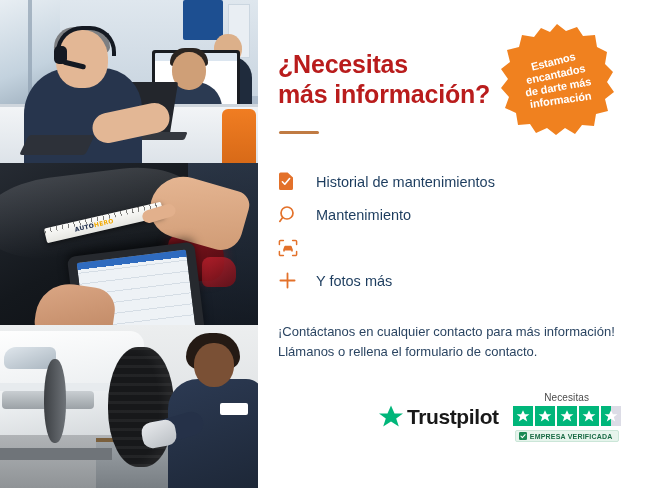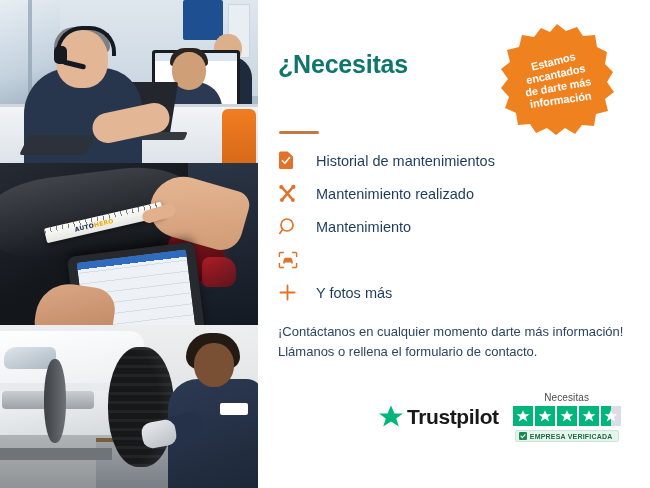--- a/index.html
+++ b/index.html
@@ -291,21 +291,21 @@
   
   .content {
     position: absolute;
     left: 258px; top: 0;
     width: 392px; height: 488px;
     background: #ffffff;
   }
   .headline {
     position:absolute; left:20px; top:50px; width:240px;
     font-size: 25px; line-height: 1.18; font-weight: bold;
-    color:#0f766e; letter-spacing:-.2px;
+    color:#b91c1c; letter-spacing:-.2px;
   }
   .rule {
     position:absolute; left:21px; top:131px; width:40px; height:3px;
     background:#c07b43; border-radius:2px;
   }
 
   
   .badge {
     position:absolute; left:240px; top:22px; width:118px; height:118px;
   }
@@ -320,21 +320,21 @@
     color:#ffffff; font-weight:bold; font-size:11px; line-height:1.18;
     text-align:center; width:108px; letter-spacing:-.1px;
   }
   .badge-text span { display:block; }
   .badge-text .l1 { transform: rotate(-3deg); }
   .badge-text .l2 { transform: rotate(-1deg); }
   .badge-text .l3 { transform: rotate(1deg); }
   .badge-text .l4 { transform: rotate(3deg); }
 
   
-  .features { position:absolute; left:20px; top:144px; width:350px; }
+  .features { position:absolute; left:20px; top:165px; width:350px; }
   .feature {
     display:flex; align-items:center; height:33px;
   }
   .feature-icon {
     width:26px; min-width:26px; height:22px;
     display:flex; align-items:center; justify-content:flex-start;
   }
   .feature-label {
     font-size:14.5px; color:#1c3c5e; margin-left:12px;
   }
@@ -450,20 +450,21 @@
       <div class="mech-logo"></div>
       <div class="mech-arm"></div>
       <div class="glove"></div>
     </div>
   </div>
 
   <div class="content">
 
     <div class="headline">
       <div>¿Necesitas</div>
+      <div>más información?</div>
     </div>
     <div class="rule"></div>
 
     <div class="badge">
       <svg width="118" height="118" viewBox="0 0 118 118">
         <path fill="#f0811f" d="M59 2
           L68 9 L79 5 L85 14 L97 13 L99 25 L109 30 L107 42 L115 50 L109 60
           L116 70 L107 77 L110 89 L98 92 L96 104 L84 103 L77 112 L67 106
           L58 113 L49 106 L38 111 L32 102 L20 103 L18 91 L7 86 L11 75
           L3 66 L10 57 L3 47 L12 40 L9 28 L21 25 L24 13 L36 15 L43 6 L52 10 Z"></path>
@@ -489,33 +490,20 @@
       <div class="feature">
         <div class="feature-icon">
           <svg width="16" height="19" viewBox="0 0 16 19">
             <path fill="#e3712a" d="M1 2.2A1.6 1.6 0 0 1 2.6 .6H9.6L15 5.6V16.4A1.6 1.6 0 0 1 13.4 18H2.6A1.6 1.6 0 0 1 1 16.4Z"></path>
             <path d="M4.4 9.8 L6.8 12.2 L11.6 6.6" fill="none" stroke="#ffffff" stroke-width="1.6" stroke-linecap="round" stroke-linejoin="round"></path>
           </svg>
         </div>
         <div class="feature-label">Historial de mantenimientos</div>
       </div>
 
-      <div class="feature">
-        <div class="feature-icon">
-          <svg width="19" height="19" viewBox="0 0 19 19">
-            <path d="M3.4 2.6 L14.6 15.6" stroke="#e3712a" stroke-width="2.4" stroke-linecap="round"></path>
-            <path d="M15.2 2.6 L4.2 15.6" stroke="#e3712a" stroke-width="2.4" stroke-linecap="round"></path>
-            <circle cx="3.3" cy="3.1" r="2.1" fill="#e3712a"></circle>
-            <circle cx="15.4" cy="2.9" r="2.1" fill="#e3712a"></circle>
-            <circle cx="14.9" cy="16" r="1.9" fill="#e3712a"></circle>
-            <circle cx="3.9" cy="16" r="1.9" fill="#e3712a"></circle>
-          </svg>
-        </div>
-        <div class="feature-label">Mantenimiento realizado</div>
-      </div>
 
       <div class="feature">
         <div class="feature-icon">
           <svg width="19" height="19" viewBox="0 0 19 19">
             <circle cx="9" cy="8" r="6" fill="none" stroke="#e3712a" stroke-width="1.7"></circle>
             <path d="M4.6 12.6 L1.8 16.4" stroke="#e3712a" stroke-width="1.7" stroke-linecap="round"></path>
           </svg>
         </div>
         <div class="feature-label">Mantenimiento</div>
       </div>
@@ -536,21 +524,21 @@
         <div class="feature-icon">
           <svg width="19" height="19" viewBox="0 0 19 19">
             <path d="M9.5 2.4 V16.6 M2.4 9.5 H16.6" stroke="#e3712a" stroke-width="1.8" stroke-linecap="round"></path>
           </svg>
         </div>
         <div class="feature-label">Y fotos más</div>
       </div>
     </div>
 
     <div class="para">
-      <span>¡Contáctanos en cualquier momento darte más información!</span>
+      <span>¡Contáctanos en cualquier contacto para más información!</span>
       <span>Llámanos o rellena el formulario de contacto.</span>
     </div>
 
     <div class="trust">
       <div class="tp-logo">
         <svg width="26" height="26" viewBox="0 0 26 26">
           <path fill="#00b67a" d="M13 1.6 L16.5 9.4 L25 9.4 L18.2 14.4 L20.8 22.4 L13 17.6 L5.2 22.4 L7.8 14.4 L1 9.4 L9.5 9.4 Z"></path>
         </svg>
         <div class="tp-word">Trustpilot</div>
       </div>

